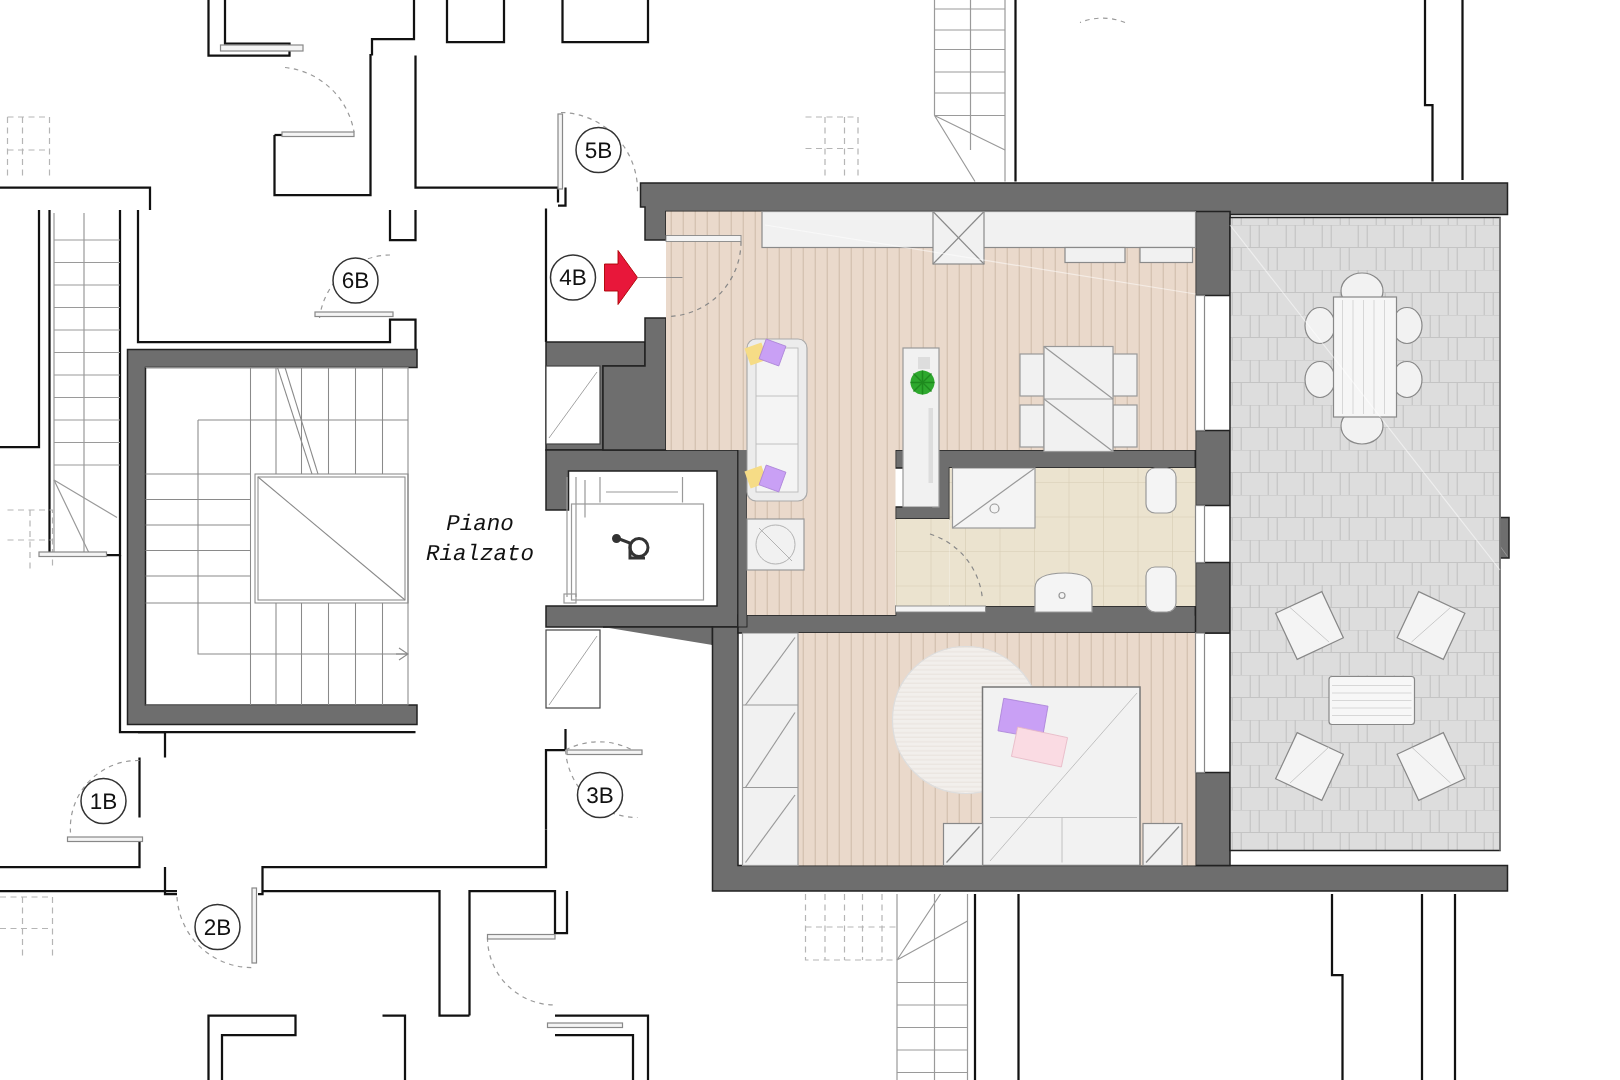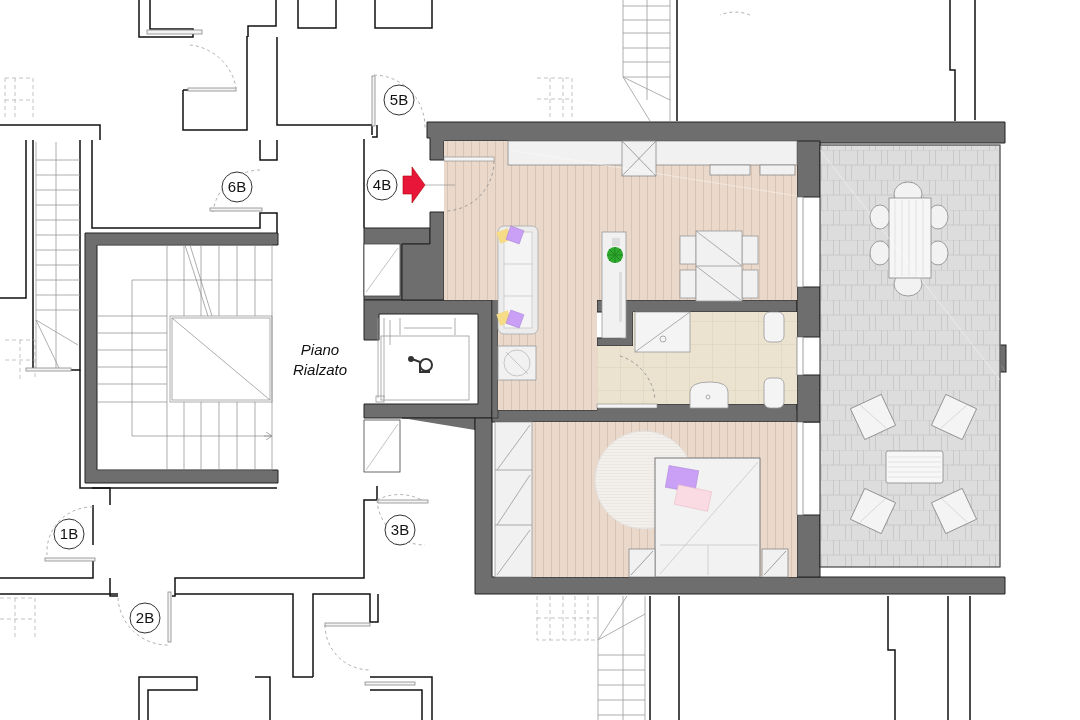--- a/index.html
+++ b/index.html
@@ -1,20 +1,20 @@
 <!DOCTYPE html>
 <html><head>
 <meta charset="utf-8">
 <style>
   html, body { margin: 0; padding: 0; background: #ffffff; }
   body { width: 1080px; height: 720px; overflow: hidden; position: relative; font-family: "Liberation Sans", sans-serif; }
   #plan { position: absolute; left: 0; top: 0; width: 1080px; height: 720px; }
   .label-text { font-family: "Liberation Sans", sans-serif; font-size: 15px; fill: #111; }
   .floor-label { position: absolute; left: 280px; top: 340px; width: 80px; text-align: center;
-                 font-family: Liberation Sans, sans-serif; font-style: italic; font-size: 15px; line-height: 20px; color: #111; }
+                 font-family: Liberation Mono, monospace; font-style: italic; font-size: 15px; line-height: 20px; color: #111; }
   .floor-label span { display: block; }
 </style>
 </head>
 <body>
 
 <svg id="plan" viewBox="0 0 1080 720" xmlns="http://www.w3.org/2000/svg">
   <defs>
     <pattern id="wood" width="8" height="20" patternUnits="userSpaceOnUse">
       <rect width="8" height="20" fill="#ead9cb"></rect>
       <line x1="7.5" y1="0" x2="7.5" y2="20" stroke="#d3bfae" stroke-width="0.8"></line>

